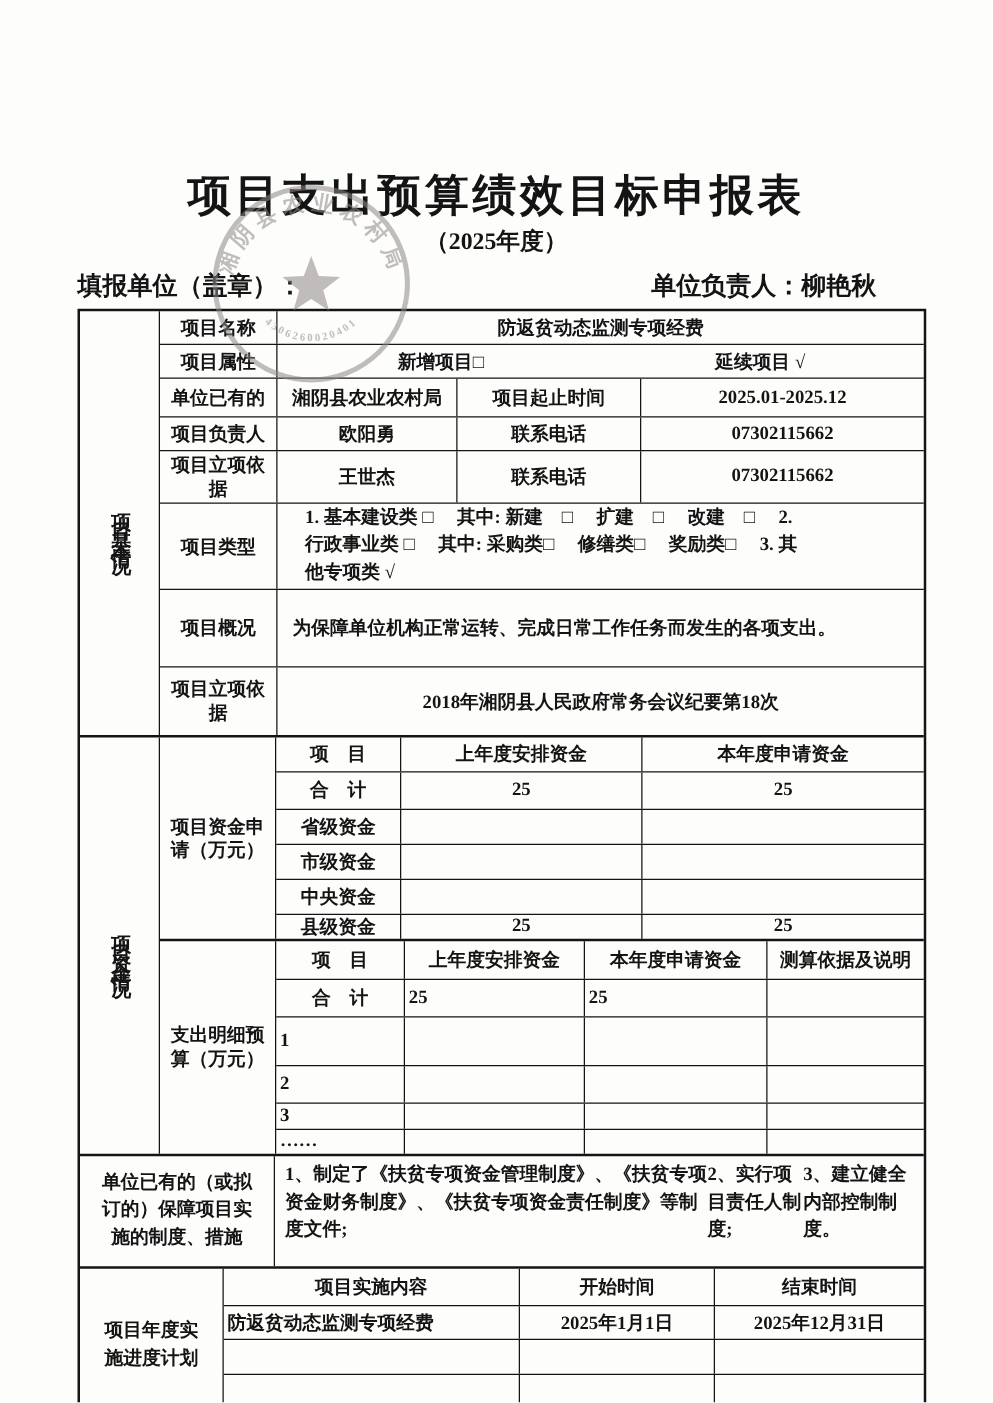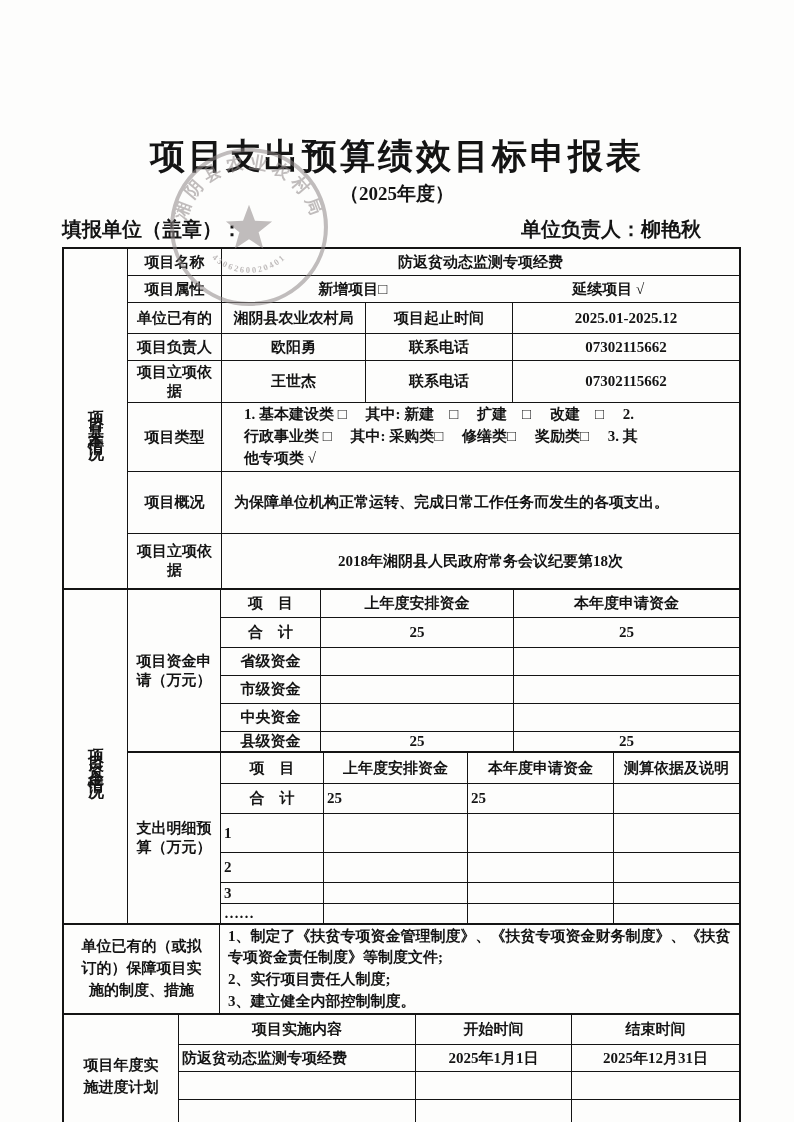--- a/index.html
+++ b/index.html
@@ -115,21 +115,21 @@
   .typeLines { padding: 3px 22px; line-height: 1.45; }
   .mLabel {
     width: 156px; flex: 0 0 156px;
     border-right: 1px solid #141414;
     display:flex; flex-direction:column; align-items:center; justify-content:center;
     line-height: 1.45; text-align:left;
   }
   .mContent {
     flex: 1;
     padding: 5px 8px;
-    display:flex; flex-direction:column; justify-content:center;
+    display:flex; flex-direction:row; justify-content:center;
     line-height: 1.45;
   }
   .schLabel {
     width: 115px; flex: 0 0 115px;
     border-right: 1px solid #141414;
     display:flex; flex-direction:column; align-items:center; justify-content:center;
     line-height: 1.45; text-align:center;
   }
   .hdr { font-weight: 700; }
 </style>

